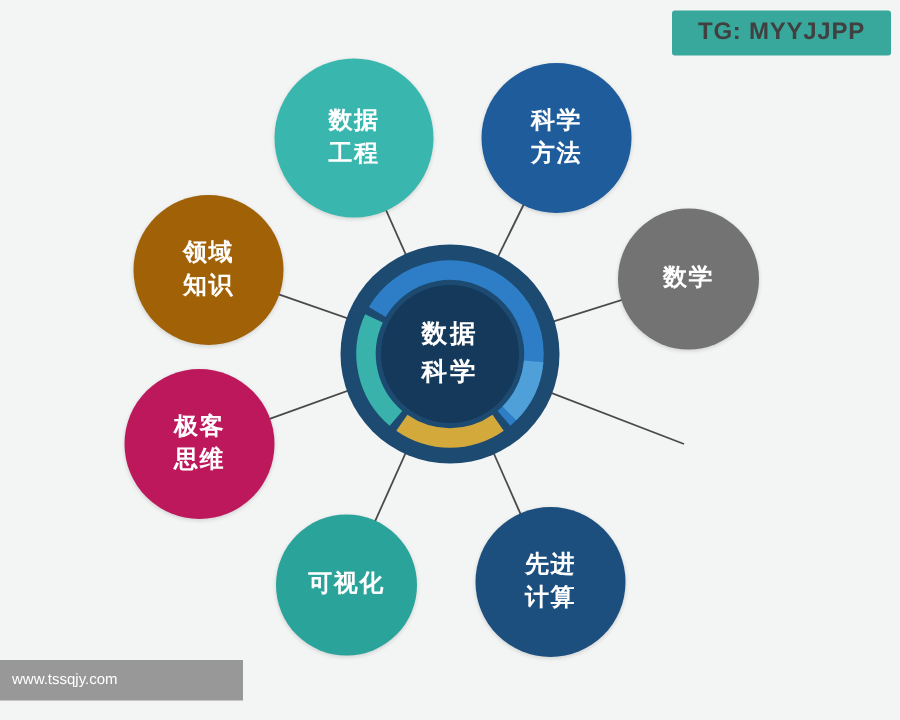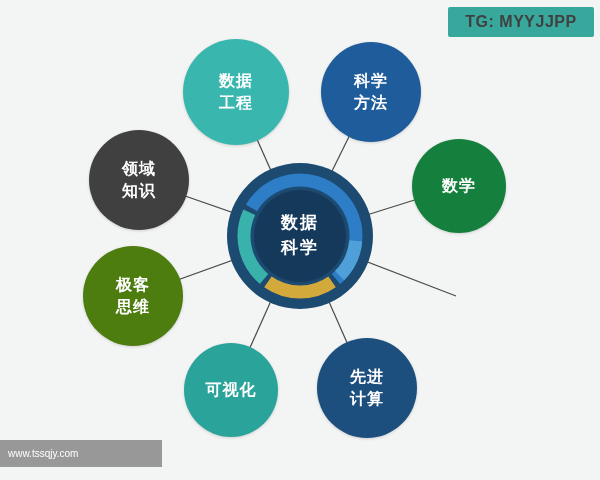--- a/index.html
+++ b/index.html
@@ -68,26 +68,26 @@
       <circle cx="75" cy="75" r="46" fill="#15395b"></circle>
     </svg>
     <div class="hub-label">数据
 科学</div>
   </div>
 
   <div class="node n1" style="background: rgb(57, 183, 174);">数据
 工程</div>
   <div class="node n2" style="background: rgb(30, 92, 156);">科学
 方法</div>
-  <div class="node n3" style="background: #15803d;">数学</div>
+  <div class="node n3" style="background: #737373;">数学</div>
   <div class="node n5" style="background: rgb(29, 79, 126);">先进
 计算</div>
   <div class="node n6" style="background: rgb(42, 163, 154);">可视化</div>
-  <div class="node n7" style="background: #4d7c0f;">极客
+  <div class="node n7" style="background: #be185d;">极客
 思维</div>
-  <div class="node n8" style="background: #404040;">领域
+  <div class="node n8" style="background: #a16207;">领域
 知识</div>
 
   <div class="badge" style="background: rgb(56, 168, 156);">TG: MYYJJPP</div>
 
   <div class="watermark">www.tssqjy.com</div>
 
 </div>
 
 </body></html>

